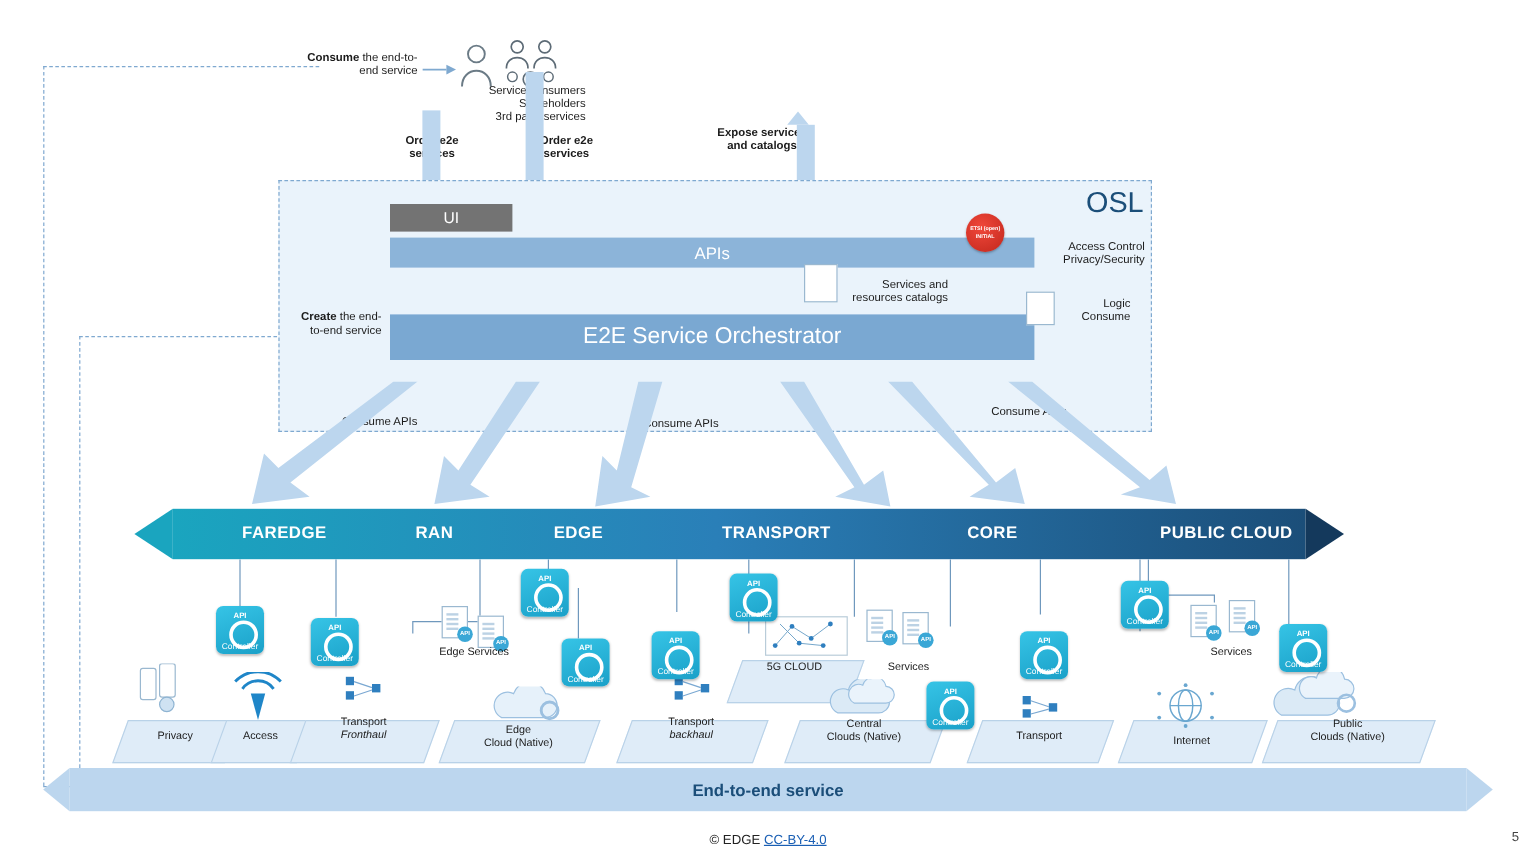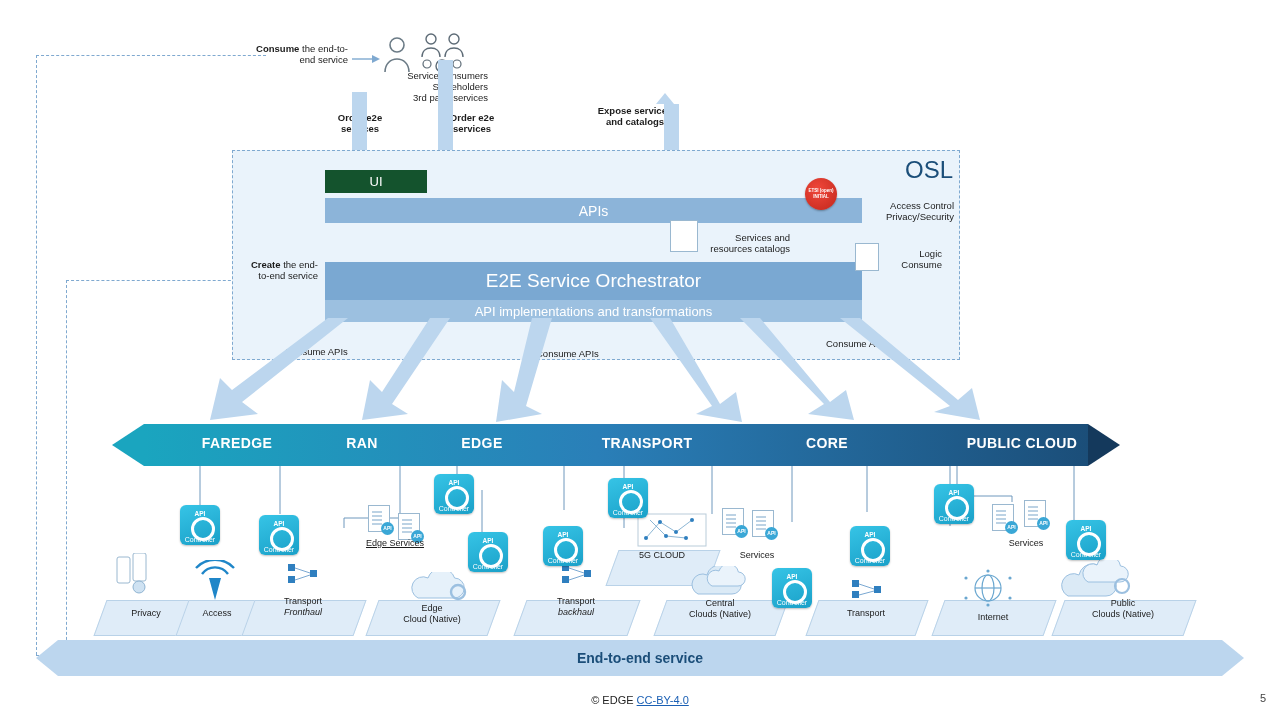--- a/index.html
+++ b/index.html
@@ -13,21 +13,21 @@
   .ctr{text-align:center;}
 
   
   .osl-panel{
     left:232px;top:150px;width:726px;height:208px;
     background:#eaf3fb;border:1px dashed #7fa9d0;
   }
   .osl-title{left:905px;top:156px;font-size:24px;color:#1b4e79;font-weight:400;}
 
   .ui-bar{
-    left:325px;top:170px;width:102px;height:23px;background:#14532d;
+    left:325px;top:170px;width:102px;height:23px;background:#737373;
     color:#fff;font-size:13px;display:flex;align-items:center;justify-content:center;
   }
   .apis-bar{
     left:325px;top:198px;width:537px;height:25px;background:#8cb4d9;
     color:#fff;font-size:14px;display:flex;align-items:center;justify-content:center;
   }
   .e2e-bar{
     left:325px;top:262px;width:537px;height:38px;background:#7aa8d2;
     color:#fff;font-size:19px;display:flex;align-items:center;justify-content:center;
   }
@@ -205,21 +205,20 @@
 
   <div class="abs v-arrow" style="left:664px;top:104px;width:15px;height:160px;"></div>
   <div class="abs arrow-head-up" style="left:655.5px;top:93px;"></div>
 
   <div class="abs osl-panel"></div>
   <div class="abs osl-title">OSL</div>
 
   <div class="abs ui-bar">UI</div>
   <div class="abs apis-bar">APIs</div>
   <div class="abs e2e-bar">E2E Service Orchestrator</div>
-  <div class="abs api-impl-bar">API implementations and transformations</div>
 
   <div class="abs stamp" style="left:805px;top:178px;">
     <span style="font-size:4.5px;">ETSI (open) INITIAL</span>
   </div>
   <div class="abs lbl" style="left:868px;top:200px;width:86px;">
     <span>Access Control Privacy/Security</span>
   </div>
 
   <div class="abs small-box" style="left:670px;top:220px;"></div>
   <div class="abs lbl" style="left:698px;top:232px;width:92px;">
@@ -346,21 +345,21 @@
       <div class="badge">API</div>
     </div>
     <div class="doc" style="left:30px;top:8px;">
       <div class="ln" style="top:5px"></div>
         <div class="ln" style="top:9px"></div>
         <div class="ln" style="top:13px"></div>
         <div class="ln" style="top:17px"></div>
       <div class="badge">API</div>
     </div>
   </div>
-  <div class="plate-label" style="left:355px;top:538px;width:80px;text-decoration:underline;">
+  <div class="plate-label" style="left:355px;top:538px;width:80px;">
     <span>Edge Services</span>
   </div>
   <div class="ctrl" style="left:434px;top:474px;">
     <div class="api">API</div>
     <div class="gear" style="top:12px;"></div>
     <div class="cname">Controller</div>
   </div>
 
   <div class="plate" style="left:372px;top:600px;width:120px;"></div>
   <div class="plate-label" style="left:372px;top:603px;width:120px;">

